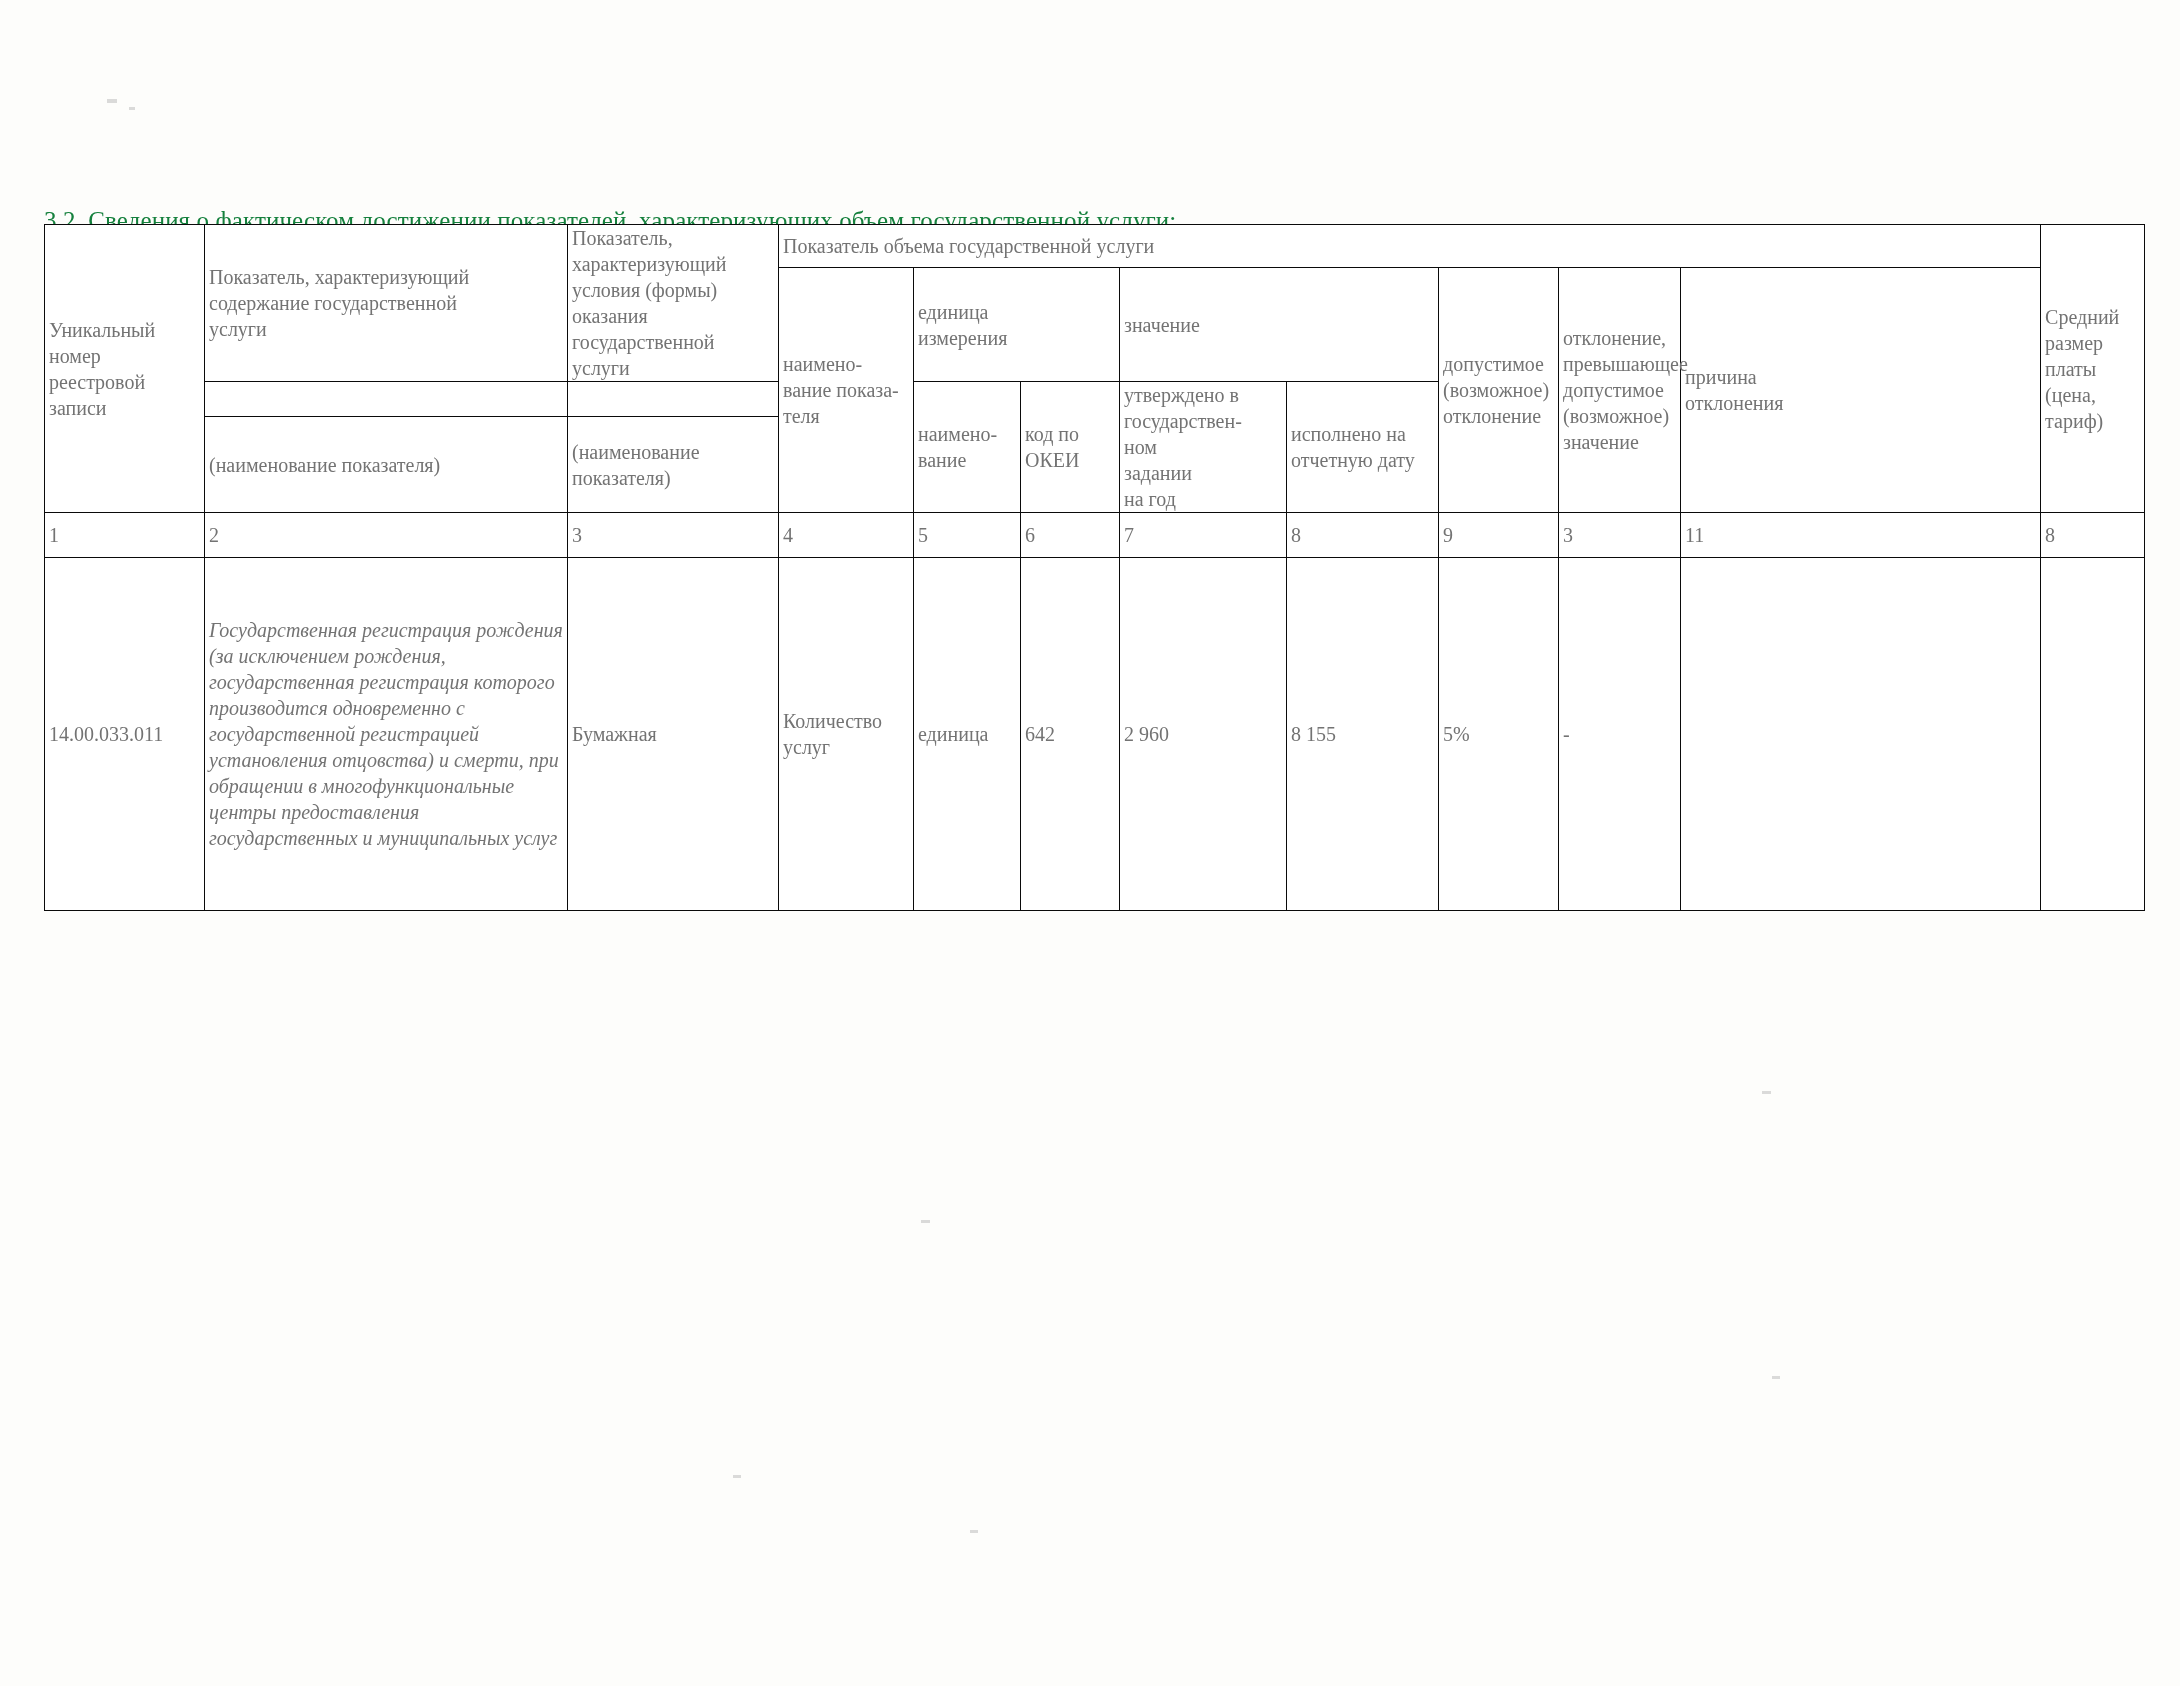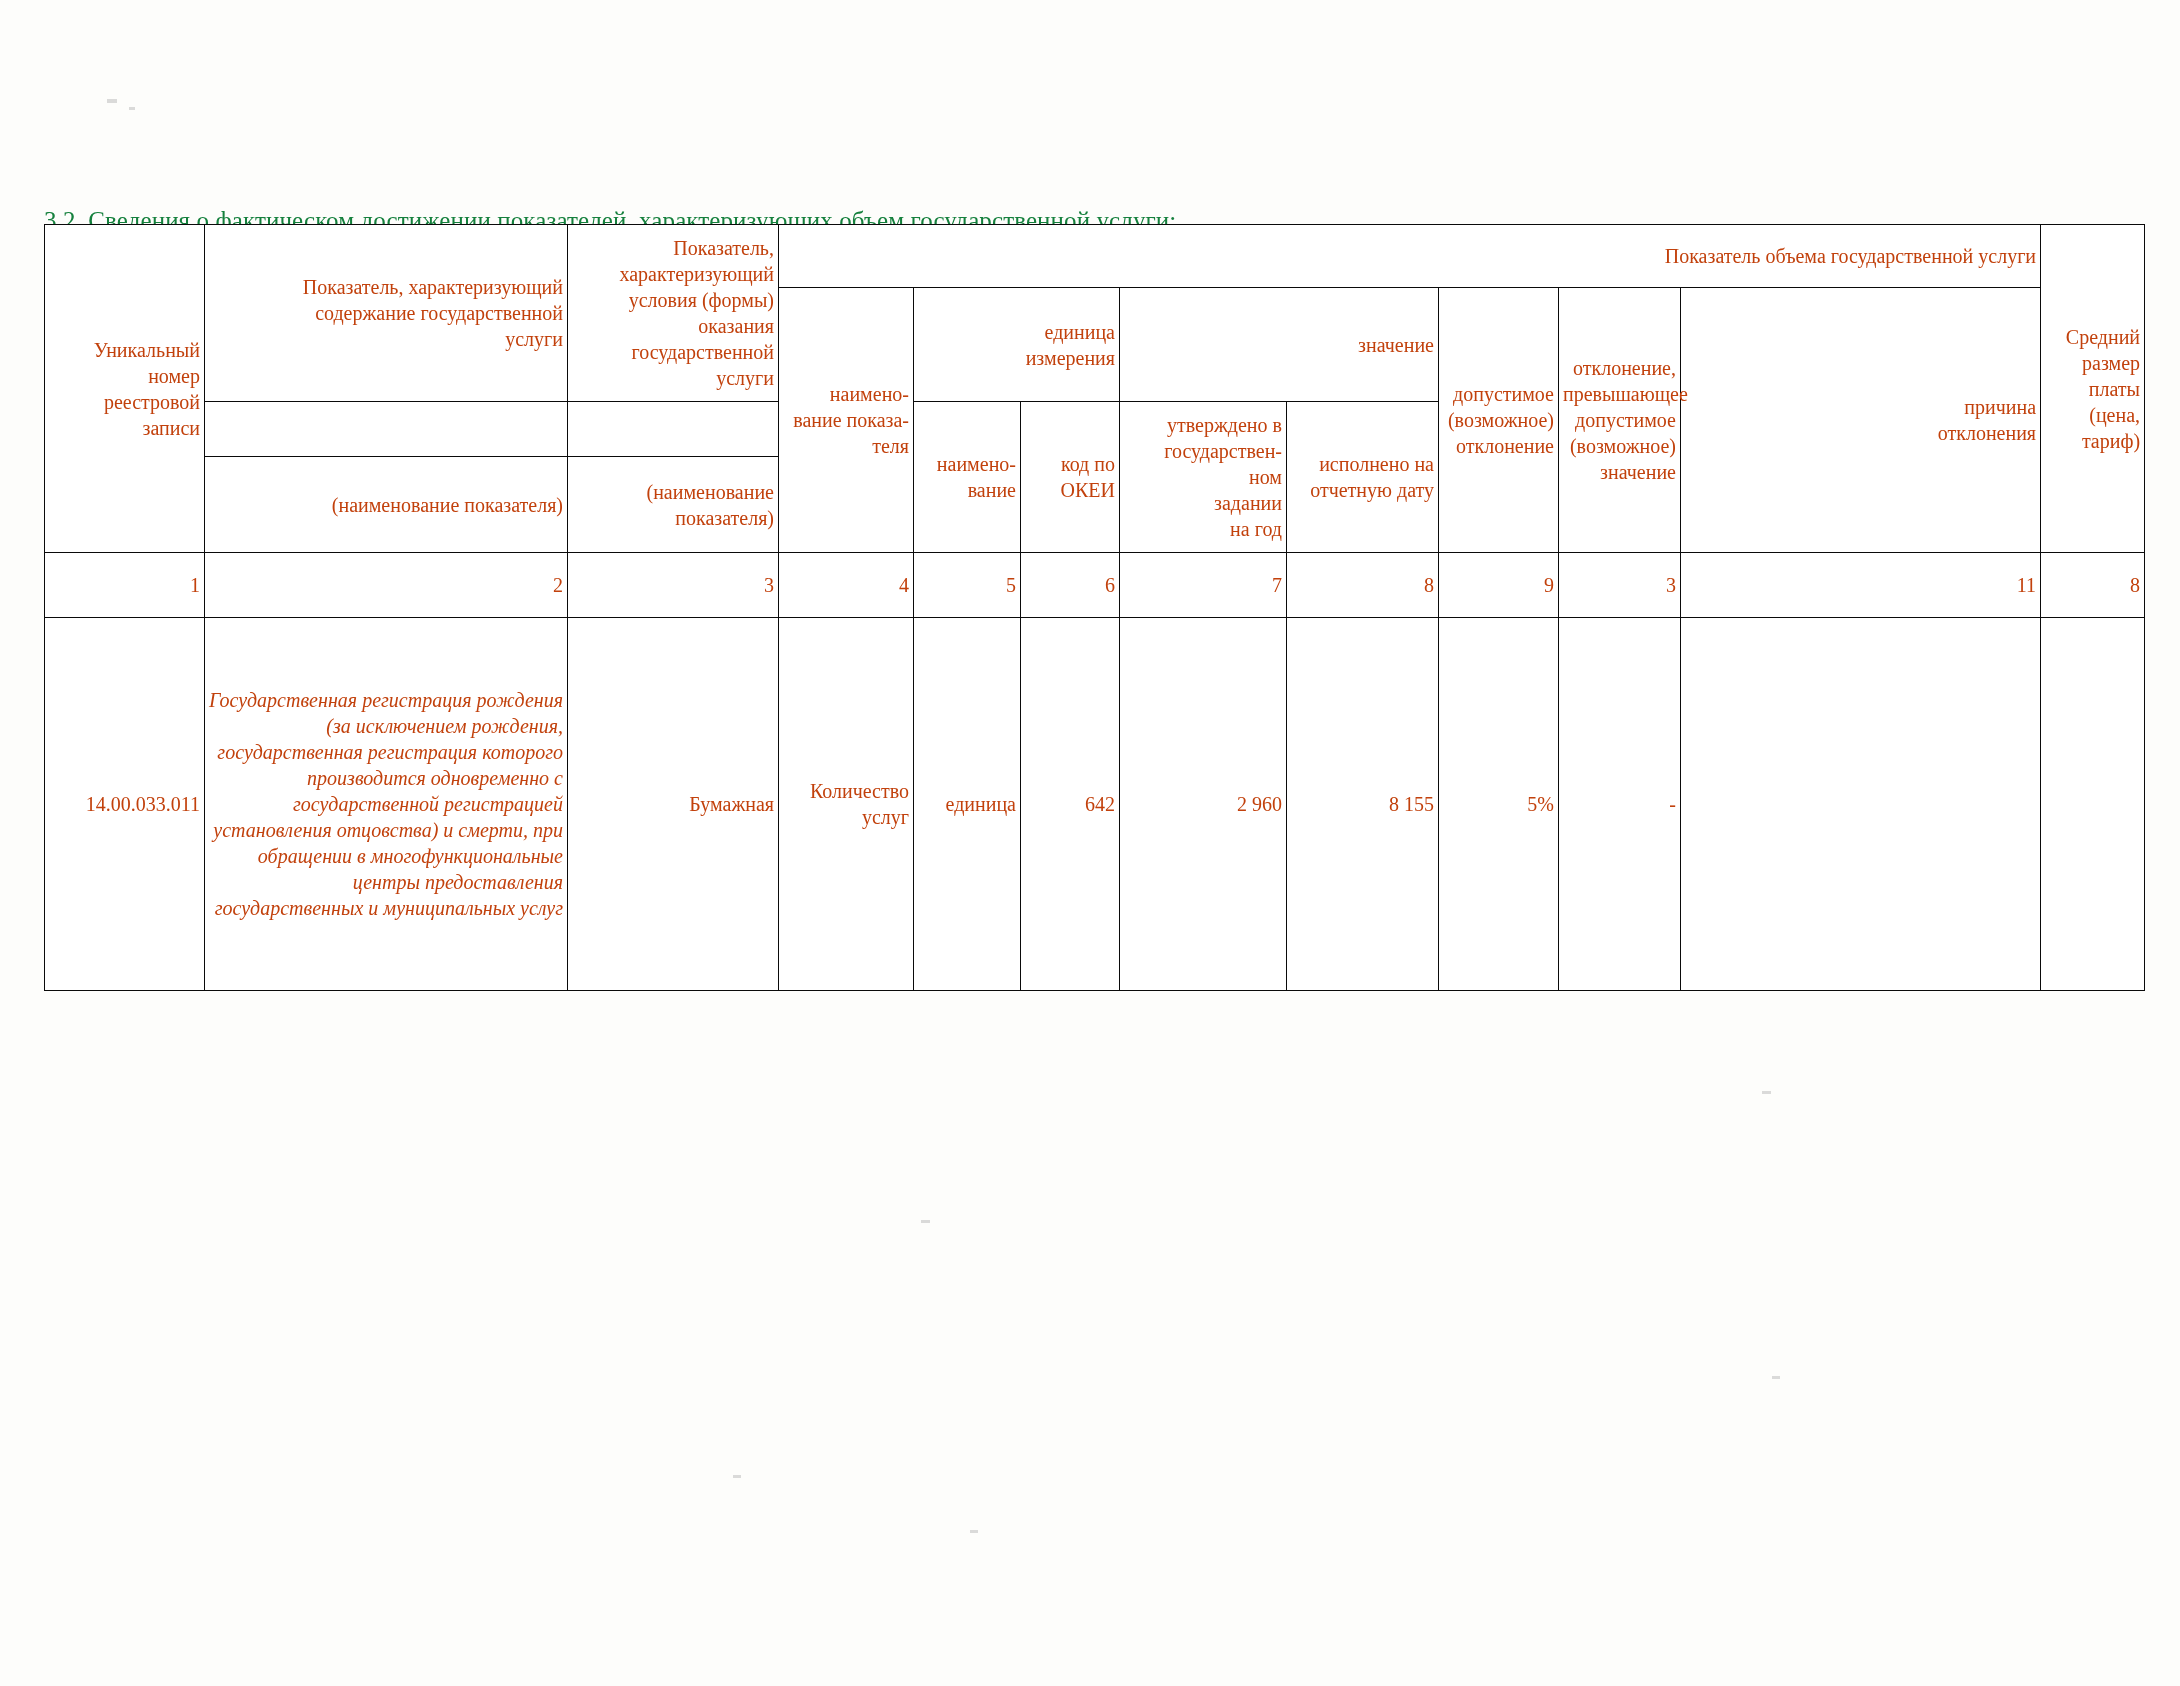--- a/index.html
+++ b/index.html
@@ -42,26 +42,26 @@
     position: absolute;
     left: 44px;
     top: 224px;
     width: 2101px;
     border-collapse: collapse;
     table-layout: fixed;
     background: #ffffff;
   }
   table.grid td {
     border: 1.6px solid #0a0a0a;
-    text-align: right;
+    text-align: left;
     vertical-align: middle;
-    padding: 10px 4px;
+    padding: 0 4px;
     font-size: 20px;
     line-height: 1.30;
-    color: #c2410c;
+    color: #737373;
   }
   td.hd          { font-size: 20px; }
   td.hd-small    { font-size: 19.3px; }
   td.numrow      { height: 44px; font-size: 21px; }
   td.body        { height: 352px; }
   td.name-sub    { font-size: 20px; }
   td.blank-strip { height: 34px; border-bottom: 1.6px solid #0a0a0a; }
   .nowrapish { white-space: pre-line; }
 
   td.desc {

